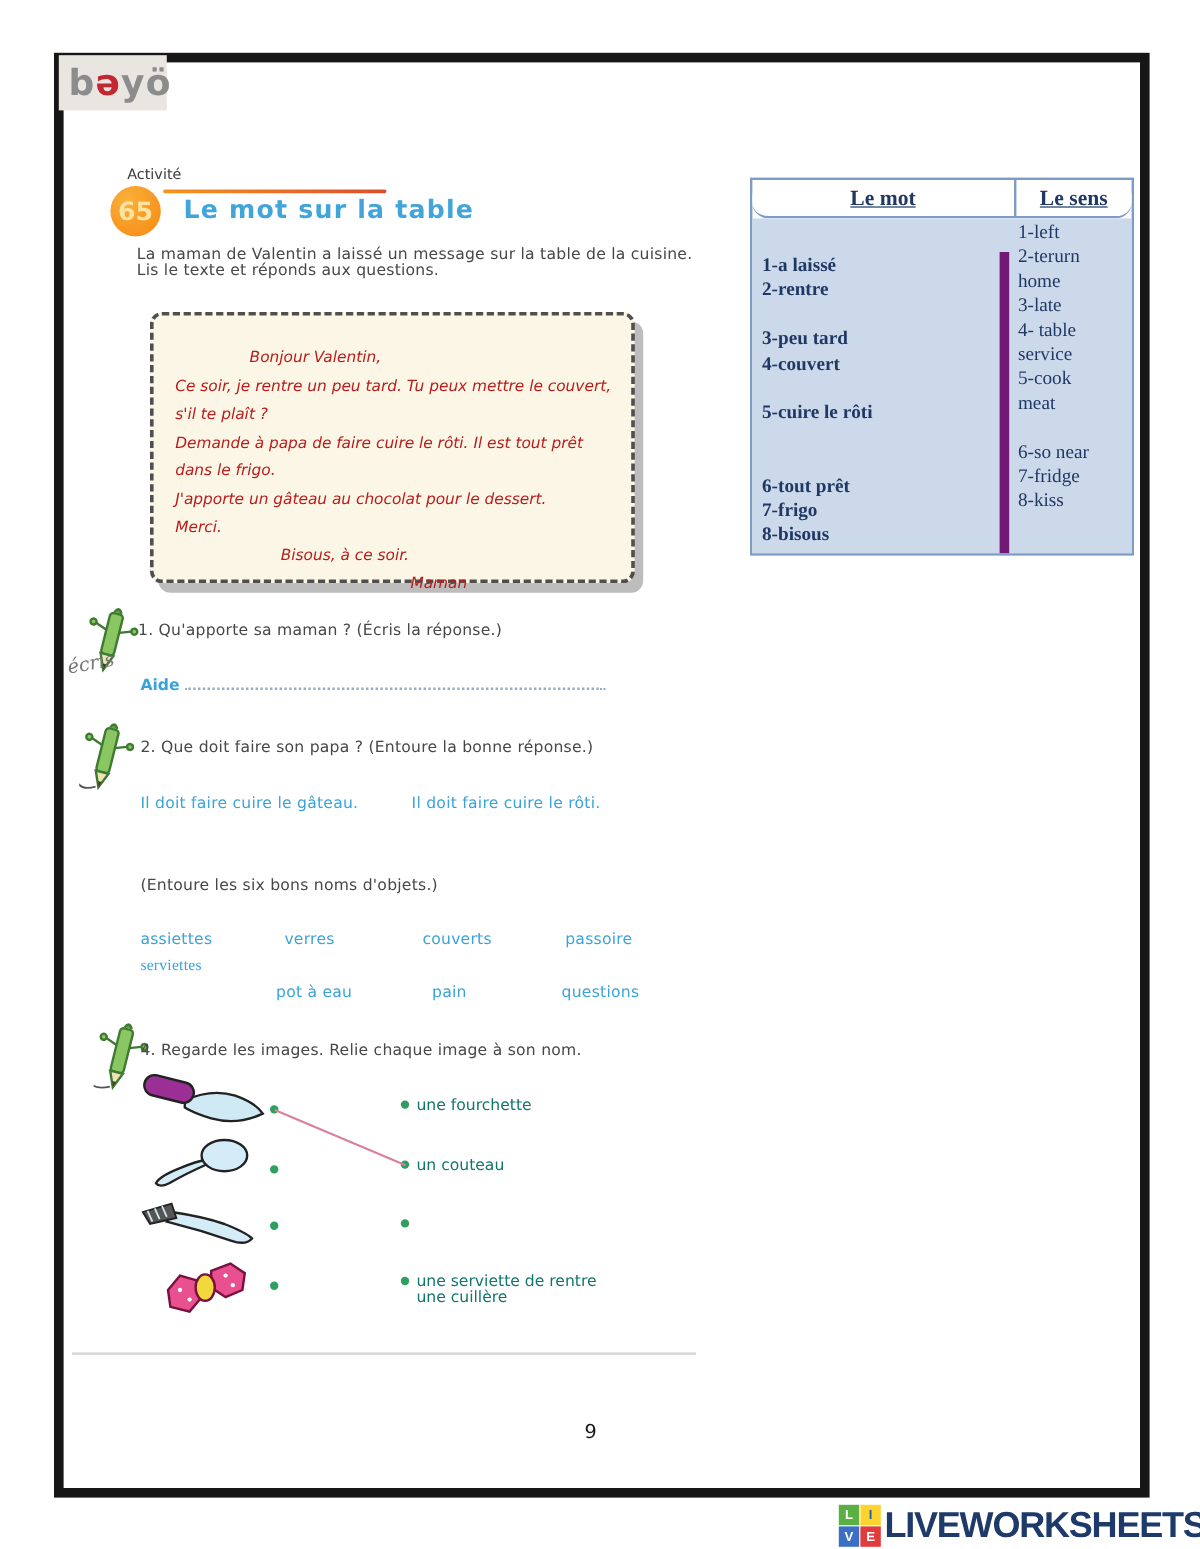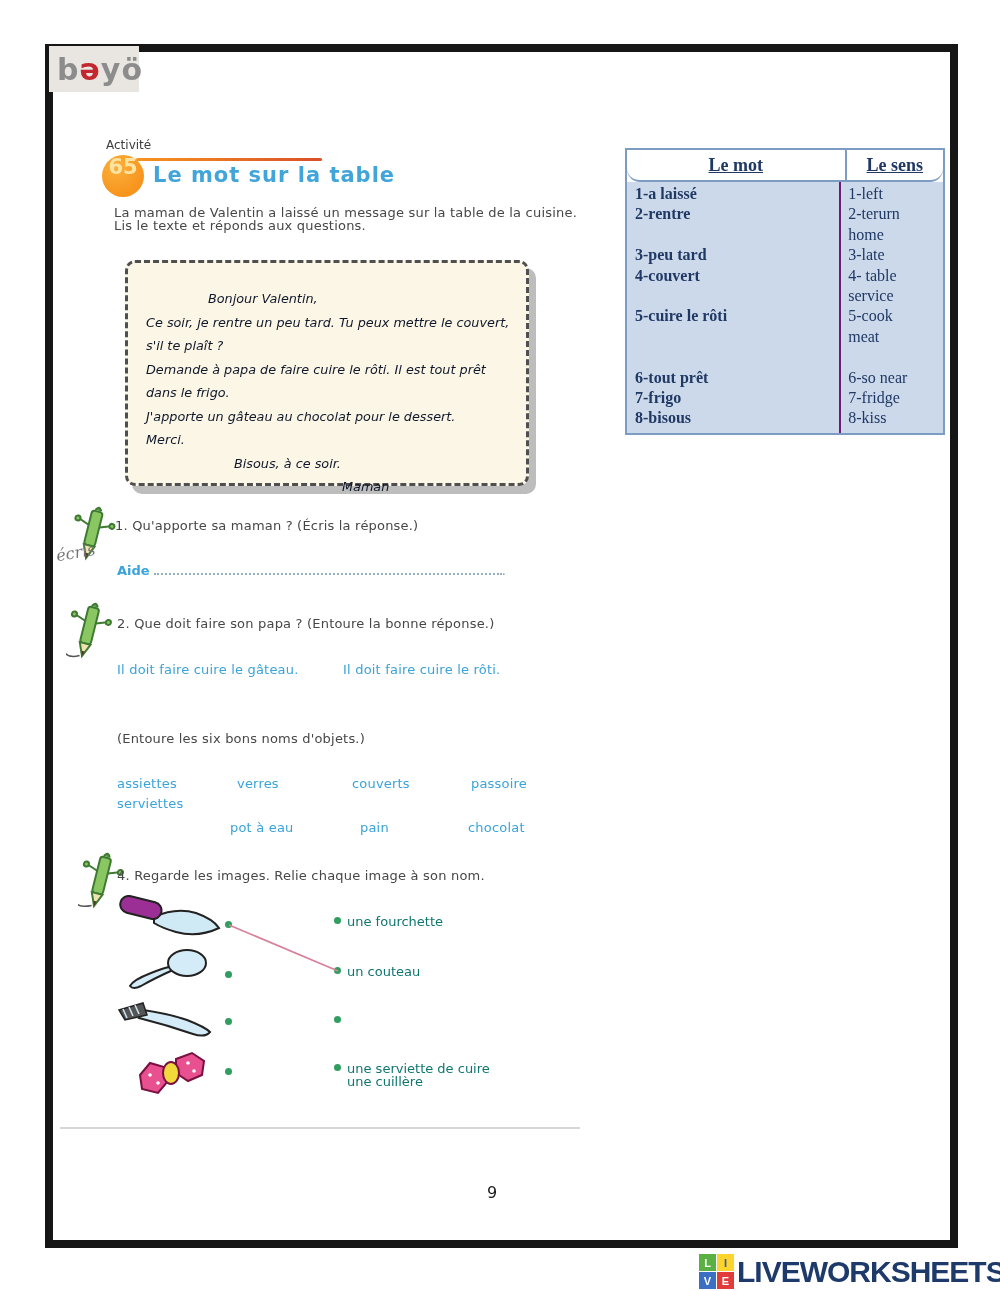--- a/index.html
+++ b/index.html
@@ -14,41 +14,41 @@
             display:flex;align-items:center;padding-left:8px;box-sizing:border-box;
             font-weight:bold;font-size:30px;color:#8c8c8c;letter-spacing:1px;}
   .scanlogo .red{color:#c3272f;}
   
   .vtable{left:625px;top:148px;width:320px;border:2px solid #7d9cc4;box-sizing:border-box;
           font-family:"Liberation Serif","DejaVu Serif",serif;color:#1f3864;}
   .vhead{display:flex;background:#ffffff;border-bottom:2px solid #7d9cc4;border-radius:13px;}
   .vhead div{font-weight:bold;font-size:18px;text-align:center;text-decoration:underline;
              padding:5px 0 4px 0;}
   .vbody{display:flex;background:#ccd9ea;}
-  .vcol1{width:219px;border-right:2px solid #701a75;box-sizing:border-box;padding:2px 0 4px 8px;}
+  .vcol1{width:219px;border-right:8px solid #701a75;box-sizing:border-box;padding:2px 0 4px 8px;margin-top:28px;}
   .vcol2{width:97px;padding:2px 0 4px 7px;}
   .vh1{width:221px;border-right:2px solid #7d9cc4;box-sizing:border-box;}
   .vh2{width:97px;}
   .vline{font-size:16px;line-height:20.4px;height:20.4px;white-space:nowrap;}
   .vcol1 .vline{font-weight:bold;}
   
   .act-label{left:106px;top:138px;font-size:12px;color:#3c3c3c;}
   .act-rule{left:136px;top:158px;width:186px;height:3px;
             background:linear-gradient(to right,#f7941d,#d94f2b);border-radius:2px;}
-  .act-badge{left:102px;top:155px;width:42px;height:42px;border-radius:50%;
+  .act-badge{left:92px;top:155px;width:42px;height:42px;border-radius:50%;
              background:radial-gradient(circle at 35% 30%,#fbb03b,#f7941d 70%);
-             display:flex;align-items:flex-start;justify-content:center;
+             display:flex;align-items:center;justify-content:center;
              font-size:21px;font-weight:bold;color:#ffe3a0;}
   .act-title{left:153px;top:163px;font-size:21px;font-weight:bold;color:#41a5da;letter-spacing:1px;}
   .intro{font-size:13px;color:#474747;letter-spacing:0.2px;}
   
   .note{left:125px;top:260px;width:404px;height:226px;background:#fbf6e5;
         border:3px dashed #4f4f4f;border-radius:10px;box-sizing:border-box;
         box-shadow:7px 8px 0 #bdbdbd;padding:24px 16px 0 18px;
-        font-style:italic;font-size:12.8px;line-height:23.5px;color:#0f172a;}
+        font-style:italic;font-size:12.8px;line-height:23.5px;color:#b91c1c;}
   .note .n0{padding-left:62px;}
   .note .n6{padding-left:88px;}
   .note .n7{padding-left:196px;}
   
   .qtext{font-size:13px;color:#474747;letter-spacing:0.2px;}
   .blue{color:#3aa3da;}
   .ecris{left:56px;top:543px;font-family:"DejaVu Serif",serif;font-style:italic;
          font-size:16px;color:#767676;transform:rotate(-10deg);}
   .ansline{left:117px;top:561px;font-size:13px;}
   .ansline .lead{display:inline-block;width:348px;border-bottom:2px dotted #93aec5;
@@ -179,24 +179,24 @@
 
   <div class="abs qtext" style="left:117px;top:616px;">2. Que doit faire son papa ? (Entoure la bonne réponse.)</div>
   <div class="abs qtext blue" style="left:117px;top:662px;">Il doit faire cuire le gâteau.</div>
   <div class="abs qtext blue" style="left:343px;top:662px;">Il doit faire cuire le rôti.</div>
 
   <div class="abs qtext" style="left:117px;top:731px;">(Entoure les six bons noms d'objets.)</div>
   <div class="abs qtext blue" style="left:117px;top:776px;">assiettes</div>
   <div class="abs qtext blue" style="left:237px;top:776px;">verres</div>
   <div class="abs qtext blue" style="left:352px;top:776px;">couverts</div>
   <div class="abs qtext blue" style="left:471px;top:776px;">passoire</div>
-  <div class="abs qtext blue" style="left:117px;top:796px;">serviettes</div>
+  <div class="abs qtext blue" style="left:117px;top:796px;font-family:Liberation Serif, serif;">serviettes</div>
   <div class="abs qtext blue" style="left:230px;top:820px;">pot à eau</div>
   <div class="abs qtext blue" style="left:360px;top:820px;">pain</div>
-  <div class="abs qtext blue" style="left:468px;top:820px;">chocolat</div>
+  <div class="abs qtext blue" style="left:468px;top:820px;">questions</div>
 
   <div class="abs" style="left:78px;top:848px;">
     <svg width="46" height="66" viewBox="0 0 46 66">
       <g transform="rotate(14 23 32)" stroke="#3f7a33" stroke-width="2" fill="none">
         <path d="M20 8 q3 -6 6 0" fill="#5aa03e"></path>
         <rect x="17" y="9" width="11" height="37" rx="3" fill="#8ac763"></rect>
         <polygon points="17,46 28,46 22.5,59" fill="#f0e3b2"></polygon>
         <polygon points="21,54 24,54 22.5,59" fill="#4a3b22" stroke="none"></polygon>
         <path d="M17 24 L6 20"></path>
           <circle cx="5" cy="20" r="2.5" fill="#8ac763"></circle>
@@ -245,21 +245,21 @@
   <div class="abs dot" style="left:225px;top:1018px;"></div>
   <div class="abs dot" style="left:225px;top:1068px;"></div>
 
   <div class="abs dot" style="left:334px;top:917px;"></div>
   <div class="abs mlabel" style="left:347px;top:914px;">une fourchette</div>
   <div class="abs dot" style="left:334px;top:967px;"></div>
   <div class="abs mlabel" style="left:347px;top:964px;">un couteau</div>
   <div class="abs dot" style="left:334px;top:1016px;"></div>
   <div class="abs mlabel" style="left:347px;top:1074px;">une cuillère</div>
   <div class="abs dot" style="left:334px;top:1064px;"></div>
-  <div class="abs mlabel" style="left:347px;top:1061px;">une serviette de cuire</div>
+  <div class="abs mlabel" style="left:347px;top:1061px;">une serviette de rentre</div>
 
   <div class="abs" style="left:220px;top:915px;pointer-events:none;">
     <svg width="125" height="70" viewBox="0 0 125 70">
       <line x1="9" y1="10" x2="118" y2="56" stroke="#d9809a" stroke-width="1.8"></line>
     </svg>
   </div>
 
   <div class="abs divider"></div>
   <div class="abs pagenum">9</div>
 

